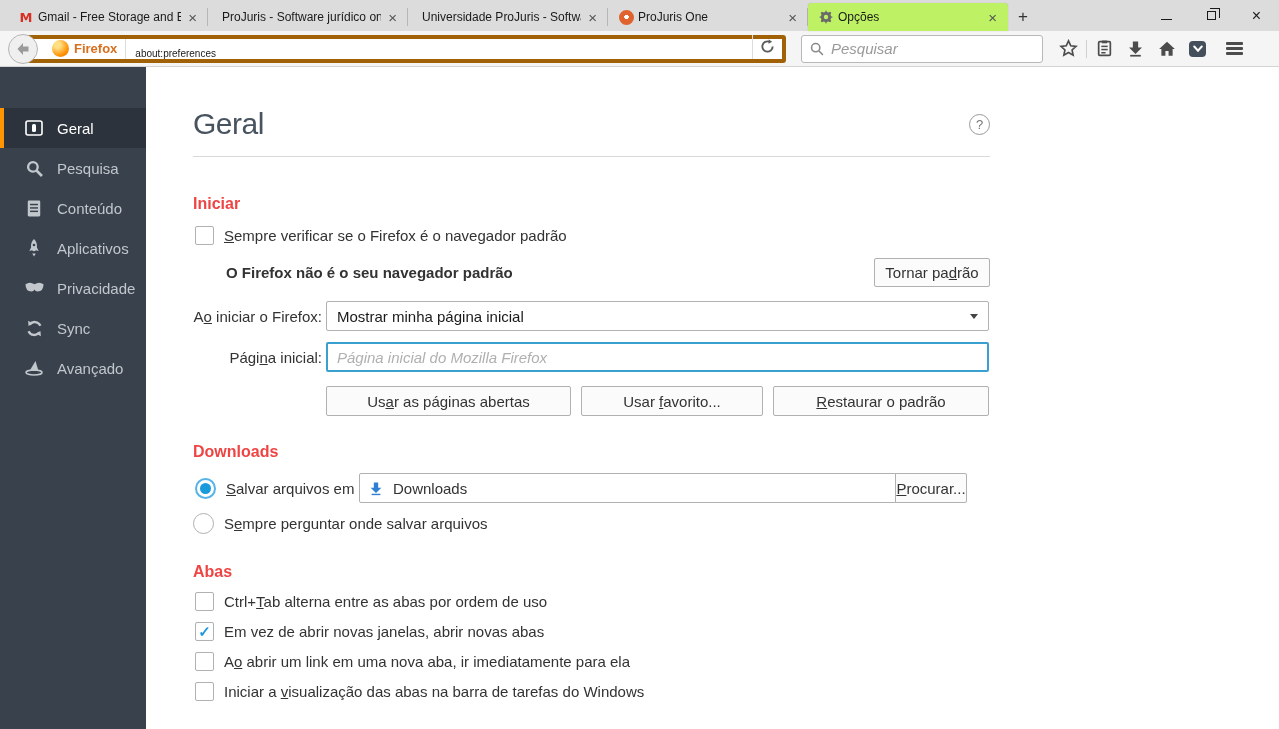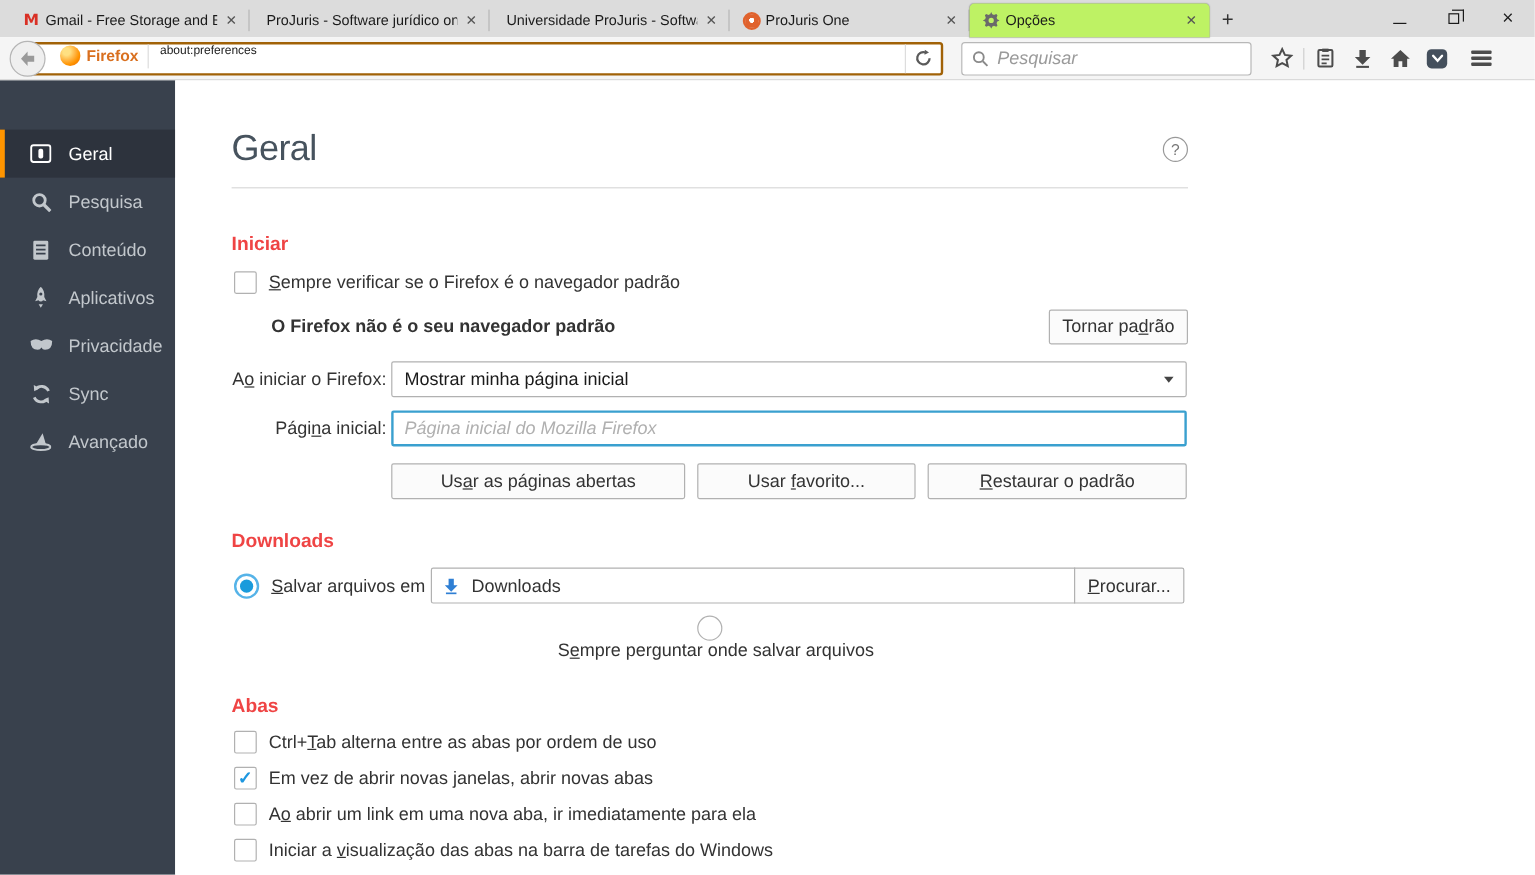--- a/index.html
+++ b/index.html
@@ -20,21 +20,21 @@
   .win-controls { margin-left:auto; display:flex; align-items:center; height:31px; }
   .win-btn { width:45px; height:31px; display:flex; align-items:center; justify-content:center; color:#1a1a1a; }
   .glyph-min { width:11px; border-bottom:1px solid #1a1a1a; height:1px; margin-top:8px; }
   .glyph-restore { width:9px; height:9px; border:1px solid #1a1a1a; position:relative; background:#dcdcdc; }
   .glyph-restore::before { content:""; position:absolute; left:2px; top:-4px; width:9px; height:9px; border:1px solid #1a1a1a; border-left:none; border-bottom:none; }
   .glyph-close { font-size:16px; line-height:1; }
 
   
   .navbar { height:36px; background:#f5f5f5; border-bottom:1px solid #d4d4d4; display:flex; align-items:center; }
   .back-btn { width:30px; height:30px; border-radius:50%; border:1px solid #b5b5b5; background:#efefef; margin-left:8px; z-index:2; display:flex; align-items:center; justify-content:center; }
-  .urlbar { height:28px; flex:none; width:762px; background:#fff; border:2px solid #a16207; border-radius:3px; margin-left:-14px; padding-left:22px; display:flex; align-items:flex-start; }
+  .urlbar { height:28px; flex:none; width:762px; background:#fff; border:4px solid #a16207; border-radius:3px; margin-left:-14px; padding-left:22px; display:flex; align-items:flex-end; }
   .identity { display:flex; align-items:center; padding:0 8px 0 2px; border-right:1px solid #ddd; height:20px; }
   .ff-logo { width:17px; height:17px; border-radius:50%; background:radial-gradient(circle at 32% 30%, #ffe082 0 18%, #ffb13d 45%, #ff9400 65%, #e66000 100%); }
   .identity-label { font-size:13px; color:#d96f1e; margin-left:5px; font-weight:bold; }
   .url-text { flex:1; border:none; outline:none; font-size:10px; color:#1a1a1a; padding-left:9px; background:transparent; font-family:"Liberation Sans", sans-serif; }
   .reload-btn { width:30px; height:24px; border-left:1px solid #ddd; display:flex; align-items:center; justify-content:center; }
   .searchbox { height:28px; width:242px; margin-left:15px; background:#fff; border:1px solid #b8b8b8; border-radius:3px; display:flex; align-items:center; padding:0 8px; }
   .searchbox input { border:none; outline:none; flex:1; font-size:15px; font-style:italic; color:#555; margin-left:7px; font-family:"Liberation Sans", sans-serif; background:transparent; min-width:0; }
   .searchbox input::placeholder { color:#9a9a9a; }
   .toolbar-icons { display:flex; align-items:center; margin-left:10px; }
   .icon-btn { width:31px; height:30px; display:flex; align-items:center; justify-content:center; color:#4c4c4c; }
@@ -84,22 +84,22 @@
   .hp-buttons .btn { height:30px; }
   .btn-current { width:245px; }
   .btn-bookmark { width:182px; margin-left:10px; }
   .btn-restore { width:216px; margin-left:10px; }
 
   .dl-heading { margin-top:27px; }
   .dl-row1 { margin-top:12px; margin-left:2px; }
   .save-label { margin-left:10px; width:133px; flex:none; }
   .folder-box { width:537px; height:30px; border:1px solid #b1b1b1; border-radius:2px 0 0 2px; background:#fff; display:flex; align-items:center; padding:0 9px; font-size:15px; color:#333; }
   .folder-box .folder-name { margin-left:10px; }
-  .browse-btn { width:92px; height:30px; margin-left:-1px; border-radius:0 2px 2px 0;justify-content:center; }
-  .dl-row2 { margin-top:10px; margin-left:0;flex-direction:column; }
+  .browse-btn { width:72px; height:30px; margin-left:-1px; border-radius:0 2px 2px 0;justify-content:center; }
+  .dl-row2 { margin-top:10px; margin-left:0; }
 
   .tabs-heading { margin-top:29px; }
   .tab-opt { margin-top:11px; margin-left:2px; }
 </style>
 </head>
 <body>
 
 <div class="titlebar">
   <div class="tabstrip">
 

